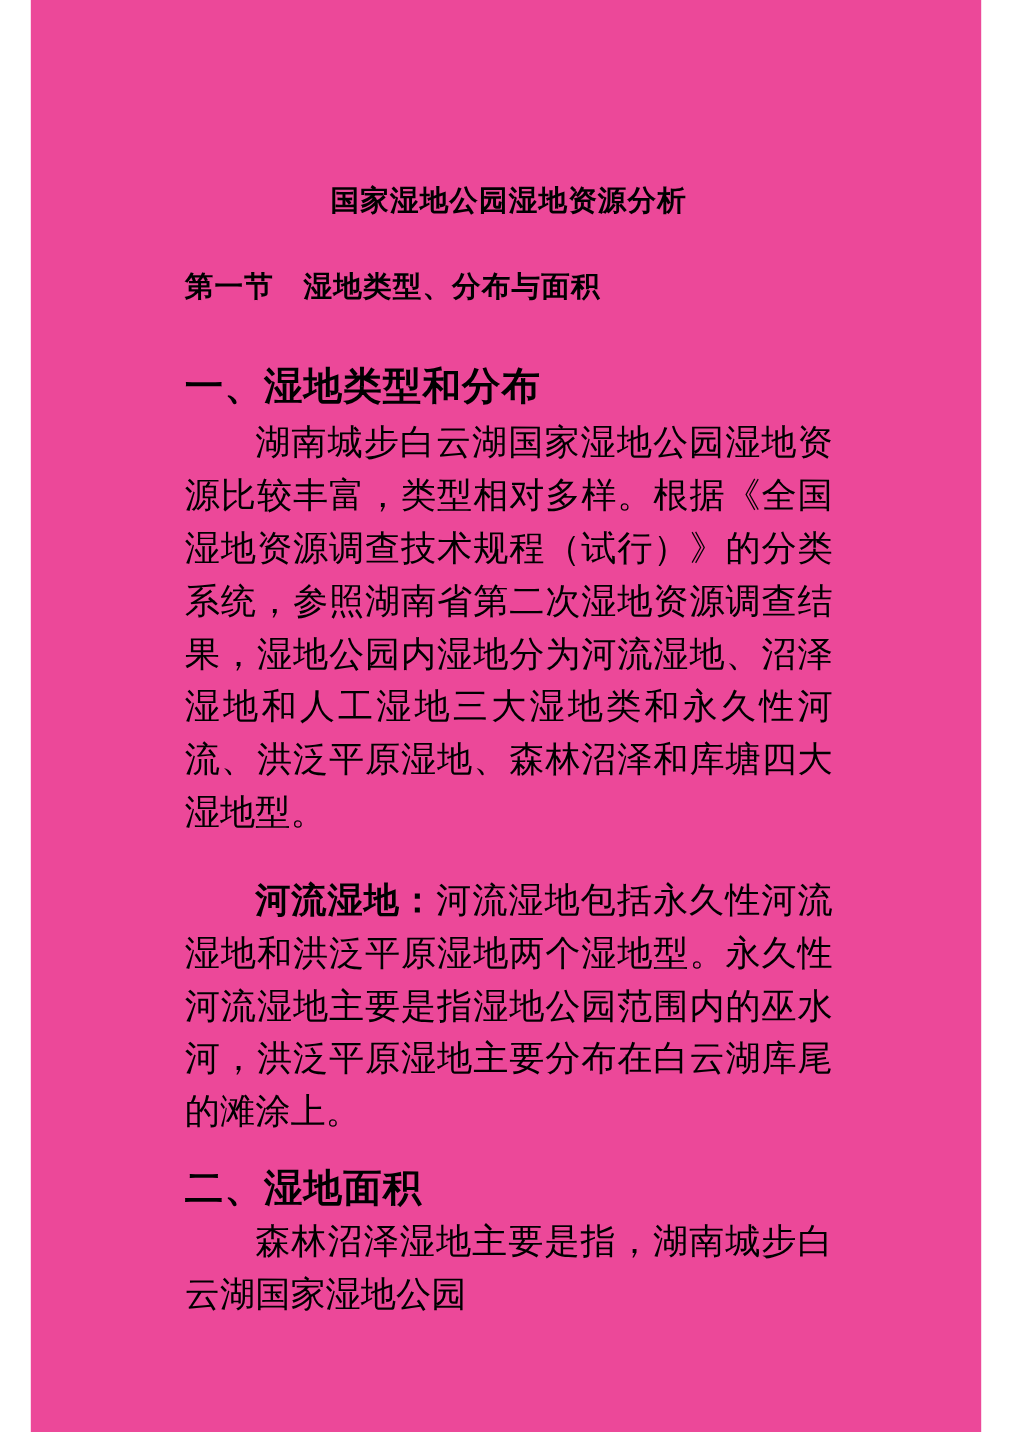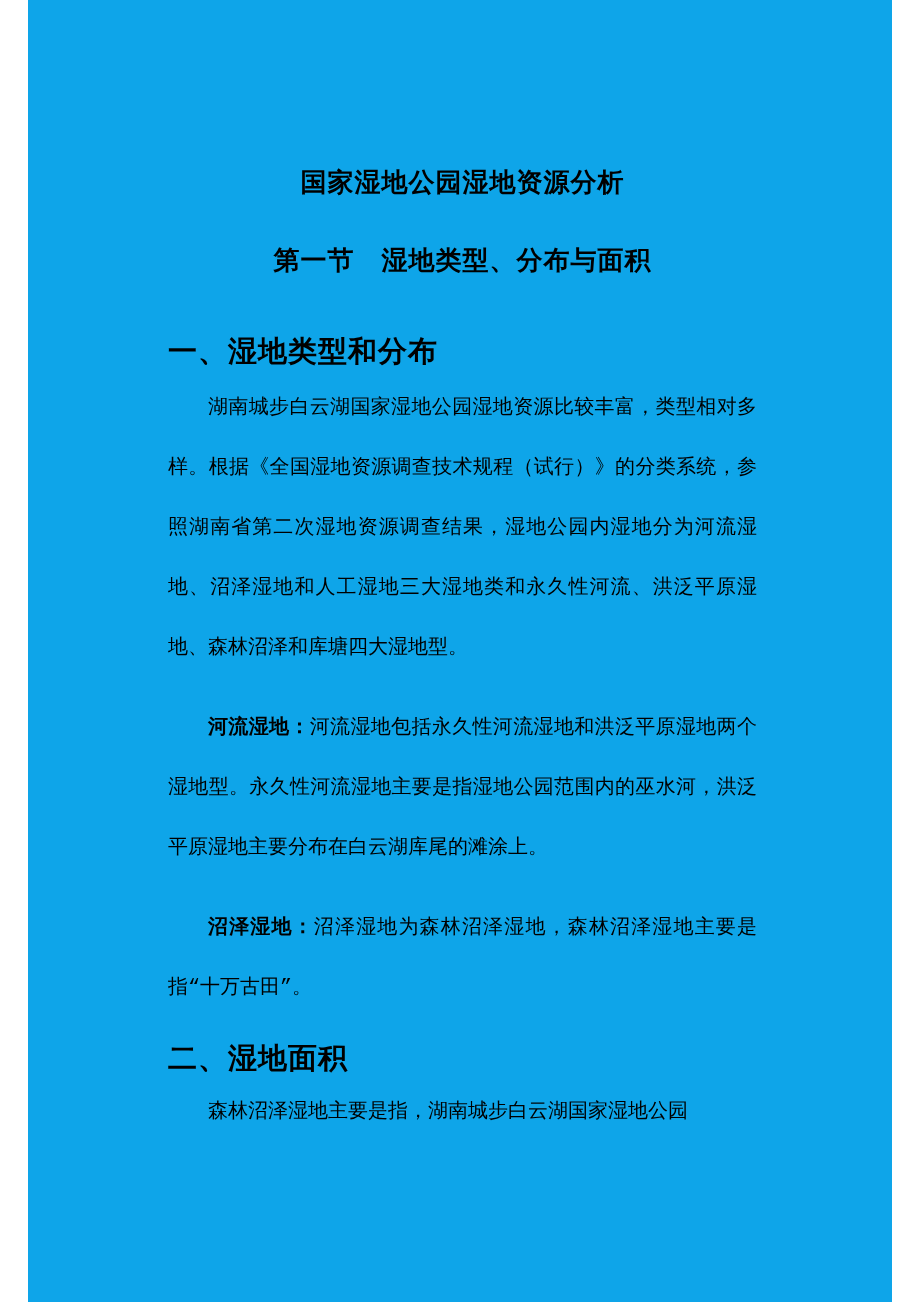--- a/index.html
+++ b/index.html
@@ -5,64 +5,63 @@
   html, body {
     margin: 0;
     padding: 0;
     background: #ffffff;
   }
   .page {
     position: relative;
     width: 864px;
     height: 1302px;
     margin: 0 auto;
-    background: #0ea5e9;
+    background: #ec4899;
     color: #000000;
     box-sizing: border-box;
     padding: 170px 135px 0 140px;
     overflow: hidden;
     font-family: "Liberation Serif", serif;
   }
   .doc-title {
     font-size: 26px;
     line-height: 26px;
     font-weight: bold;
     text-align: center;
     font-family: "Liberation Serif", serif;
     letter-spacing: 1px;
   }
   .doc-subtitle {
     margin-top: 52px;
     font-size: 26px;
     line-height: 26px;
     font-weight: bold;
-    text-align: center;
     font-family: "Liberation Serif", serif;
     letter-spacing: 1px;
   }
   .section-heading {
-    font-size: 29px;
+    font-size: 35px;
     line-height: 29px;
     font-weight: bold;
     font-family: "Liberation Sans", sans-serif;
     letter-spacing: 1px;
   }
   .section-heading.first {
     margin-top: 63px;
   }
   .section-heading.second {
     margin-top: 26px;
   }
   .body-para {
-    font-size: 20px;
-    line-height: 60px;
+    font-size: 32px;
+    line-height: 48px;
     text-align: justify;
     text-justify: inter-ideograph;
     text-indent: 2em;
-    font-family: Liberation Mono, monospace;
+    font-family: Liberation Sans, sans-serif;
     word-break: normal;
     overflow-wrap: break-word;
   }
   .body-para.first-after-heading {
     margin-top: 12px;
   }
   .body-para.after-heading2 {
     margin-top: 9px;
   }
   .bold-run {
@@ -77,21 +76,20 @@
   <div class="doc-title">国家湿地公园湿地资源分析</div>
 
   <div class="doc-subtitle">第一节　湿地类型、分布与面积</div>
 
   <div class="section-heading first">一、湿地类型和分布</div>
 
   <p class="body-para first-after-heading"><span class="bold-run"></span><span>湖南城步白云湖国家湿地公园湿地资源比较丰富，类型相对多样。根据《全国湿地资源调查技术规程（试行）》的分类系统，参照湖南省第二次湿地资源调查结果，湿地公园内湿地分为河流湿地、沼泽湿地和人工湿地三大湿地类和永久性河流、洪泛平原湿地、森林沼泽和库塘四大湿地型。</span></p>
 
   <p class="body-para"><span class="bold-run">河流湿地：</span><span>河流湿地包括永久性河流湿地和洪泛平原湿地两个湿地型。永久性河流湿地主要是指湿地公园范围内的巫水河，洪泛平原湿地主要分布在白云湖库尾的滩涂上。</span></p>
 
-  <p class="body-para"><span class="bold-run">沼泽湿地：</span><span>沼泽湿地为森林沼泽湿地，森林沼泽湿地主要是指“十万古田”。</span></p>
 
 
 
   <div class="section-heading second">二、湿地面积</div>
 
   <p class="body-para after-heading2"><span class="bold-run"></span><span>森林沼泽湿地主要是指，湖南城步白云湖国家湿地公园</span></p>
 
 </div>
 
 </body></html>

